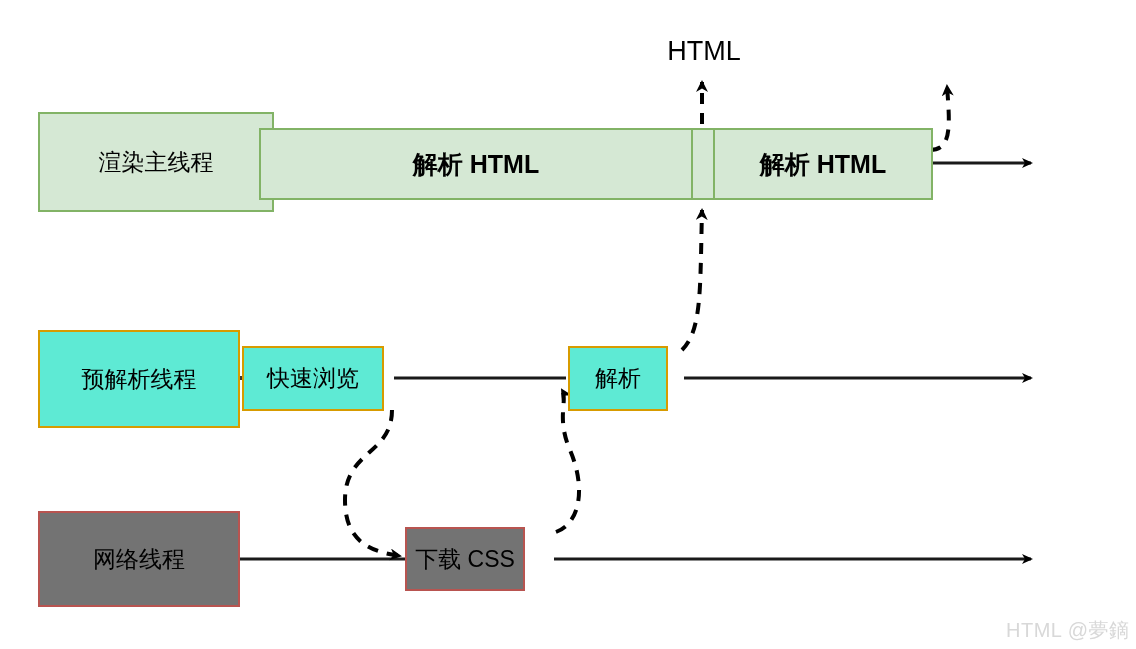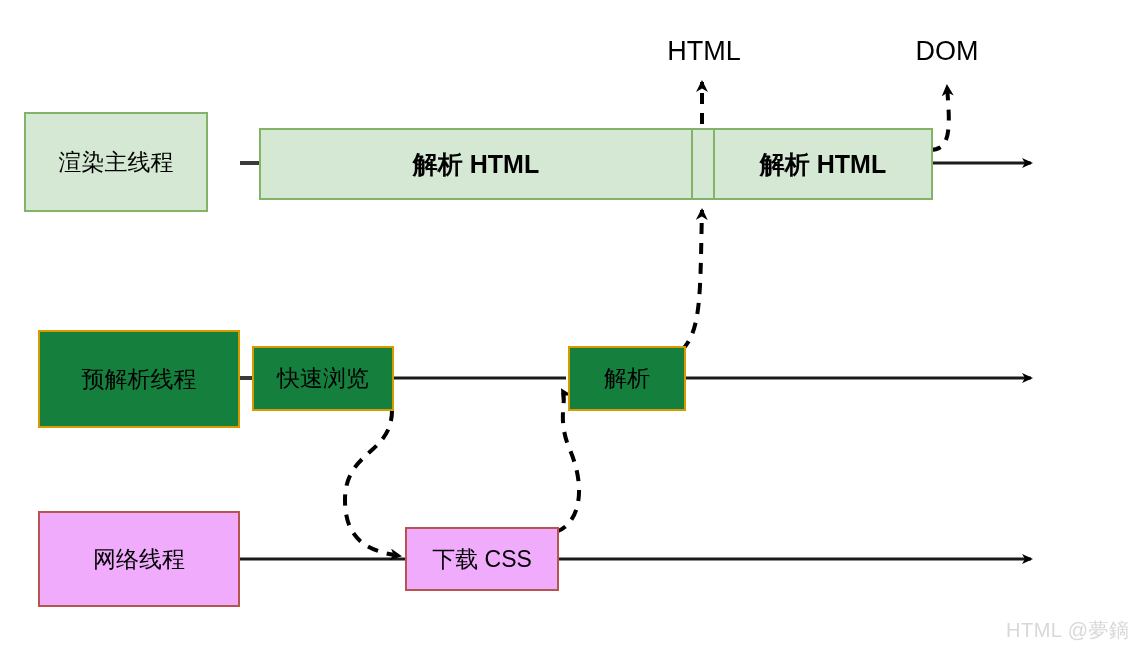--- a/index.html
+++ b/index.html
@@ -34,25 +34,25 @@
     text-align: center;
     color: #000000;
     line-height: 1.15;
     white-space: nowrap;
   }
   .green-box {
     background: #d5e8d4;
     border: 2px solid #82b366;
   }
   .orange-box {
-    background: #15803d;
+    background: #5eead4;
     border: 2px solid #d79b00;
   }
   .pink-box {
-    background: #f0abfc;
+    background: #737373;
     border: 2px solid #b85450;
   }
   .thread-label {
     font-size: 23px;
   }
   .task-label {
     font-size: 25px;
     font-weight: bold;
   }
   .small-task-label {
@@ -123,35 +123,34 @@
     <g>
       <path d="M392,410 C392,455 345,450 345,500 C345,545 375,552 400,556" stroke="#000000" stroke-width="4" fill="none" stroke-dasharray="11,9" marker-end="url(#arrowDash)"></path>
     </g>
 
     <g>
       <path d="M556,532 C582,522 585,485 570,450 C556,418 568,400 562,390" stroke="#000000" stroke-width="4" fill="none" stroke-dasharray="11,9" marker-end="url(#arrowDash)"></path>
     </g>
   </svg>
 
   <div class="axis-label" style="left:650px; top:36px; width:108px;">HTML</div>
-  <div class="axis-label" style="left:895px; top:36px; width:104px;">DOM</div>
 
-  <div class="node-box green-box thread-label" style="left:24px; top:112px; width:184px; height:100px;">渲染主线程</div>
+  <div class="node-box green-box thread-label" style="left:38px; top:112px; width:236px; height:100px;">渲染主线程</div>
 
   <div class="node-box green-box task-label" style="left:259px; top:128px; width:434px; height:72px;">解析 HTML</div>
 
   <div class="node-box green-box" style="left:691px; top:128px; width:24px; height:72px;"></div>
 
   <div class="node-box green-box task-label" style="left:713px; top:128px; width:220px; height:72px;">解析 HTML</div>
 
   <div class="node-box orange-box thread-label" style="left:38px; top:330px; width:202px; height:98px;">预解析线程</div>
 
-  <div class="node-box orange-box small-task-label" style="left:252px; top:346px; width:142px; height:65px;">快速浏览</div>
+  <div class="node-box orange-box small-task-label" style="left:242px; top:346px; width:142px; height:65px;">快速浏览</div>
 
-  <div class="node-box orange-box small-task-label" style="left:568px; top:346px; width:118px; height:65px;">解析</div>
+  <div class="node-box orange-box small-task-label" style="left:568px; top:346px; width:100px; height:65px;">解析</div>
 
   <div class="node-box pink-box thread-label" style="left:38px; top:511px; width:202px; height:96px;">网络线程</div>
 
-  <div class="node-box pink-box small-task-label" style="left:405px; top:527px; width:154px; height:64px;">下载 CSS</div>
+  <div class="node-box pink-box small-task-label" style="left:405px; top:527px; width:120px; height:64px;">下载 CSS</div>
 
   <div class="watermark" style="left:1006px; top:617px;">HTML @夢鏑</div>
 
 </div>
 
 </body></html>

